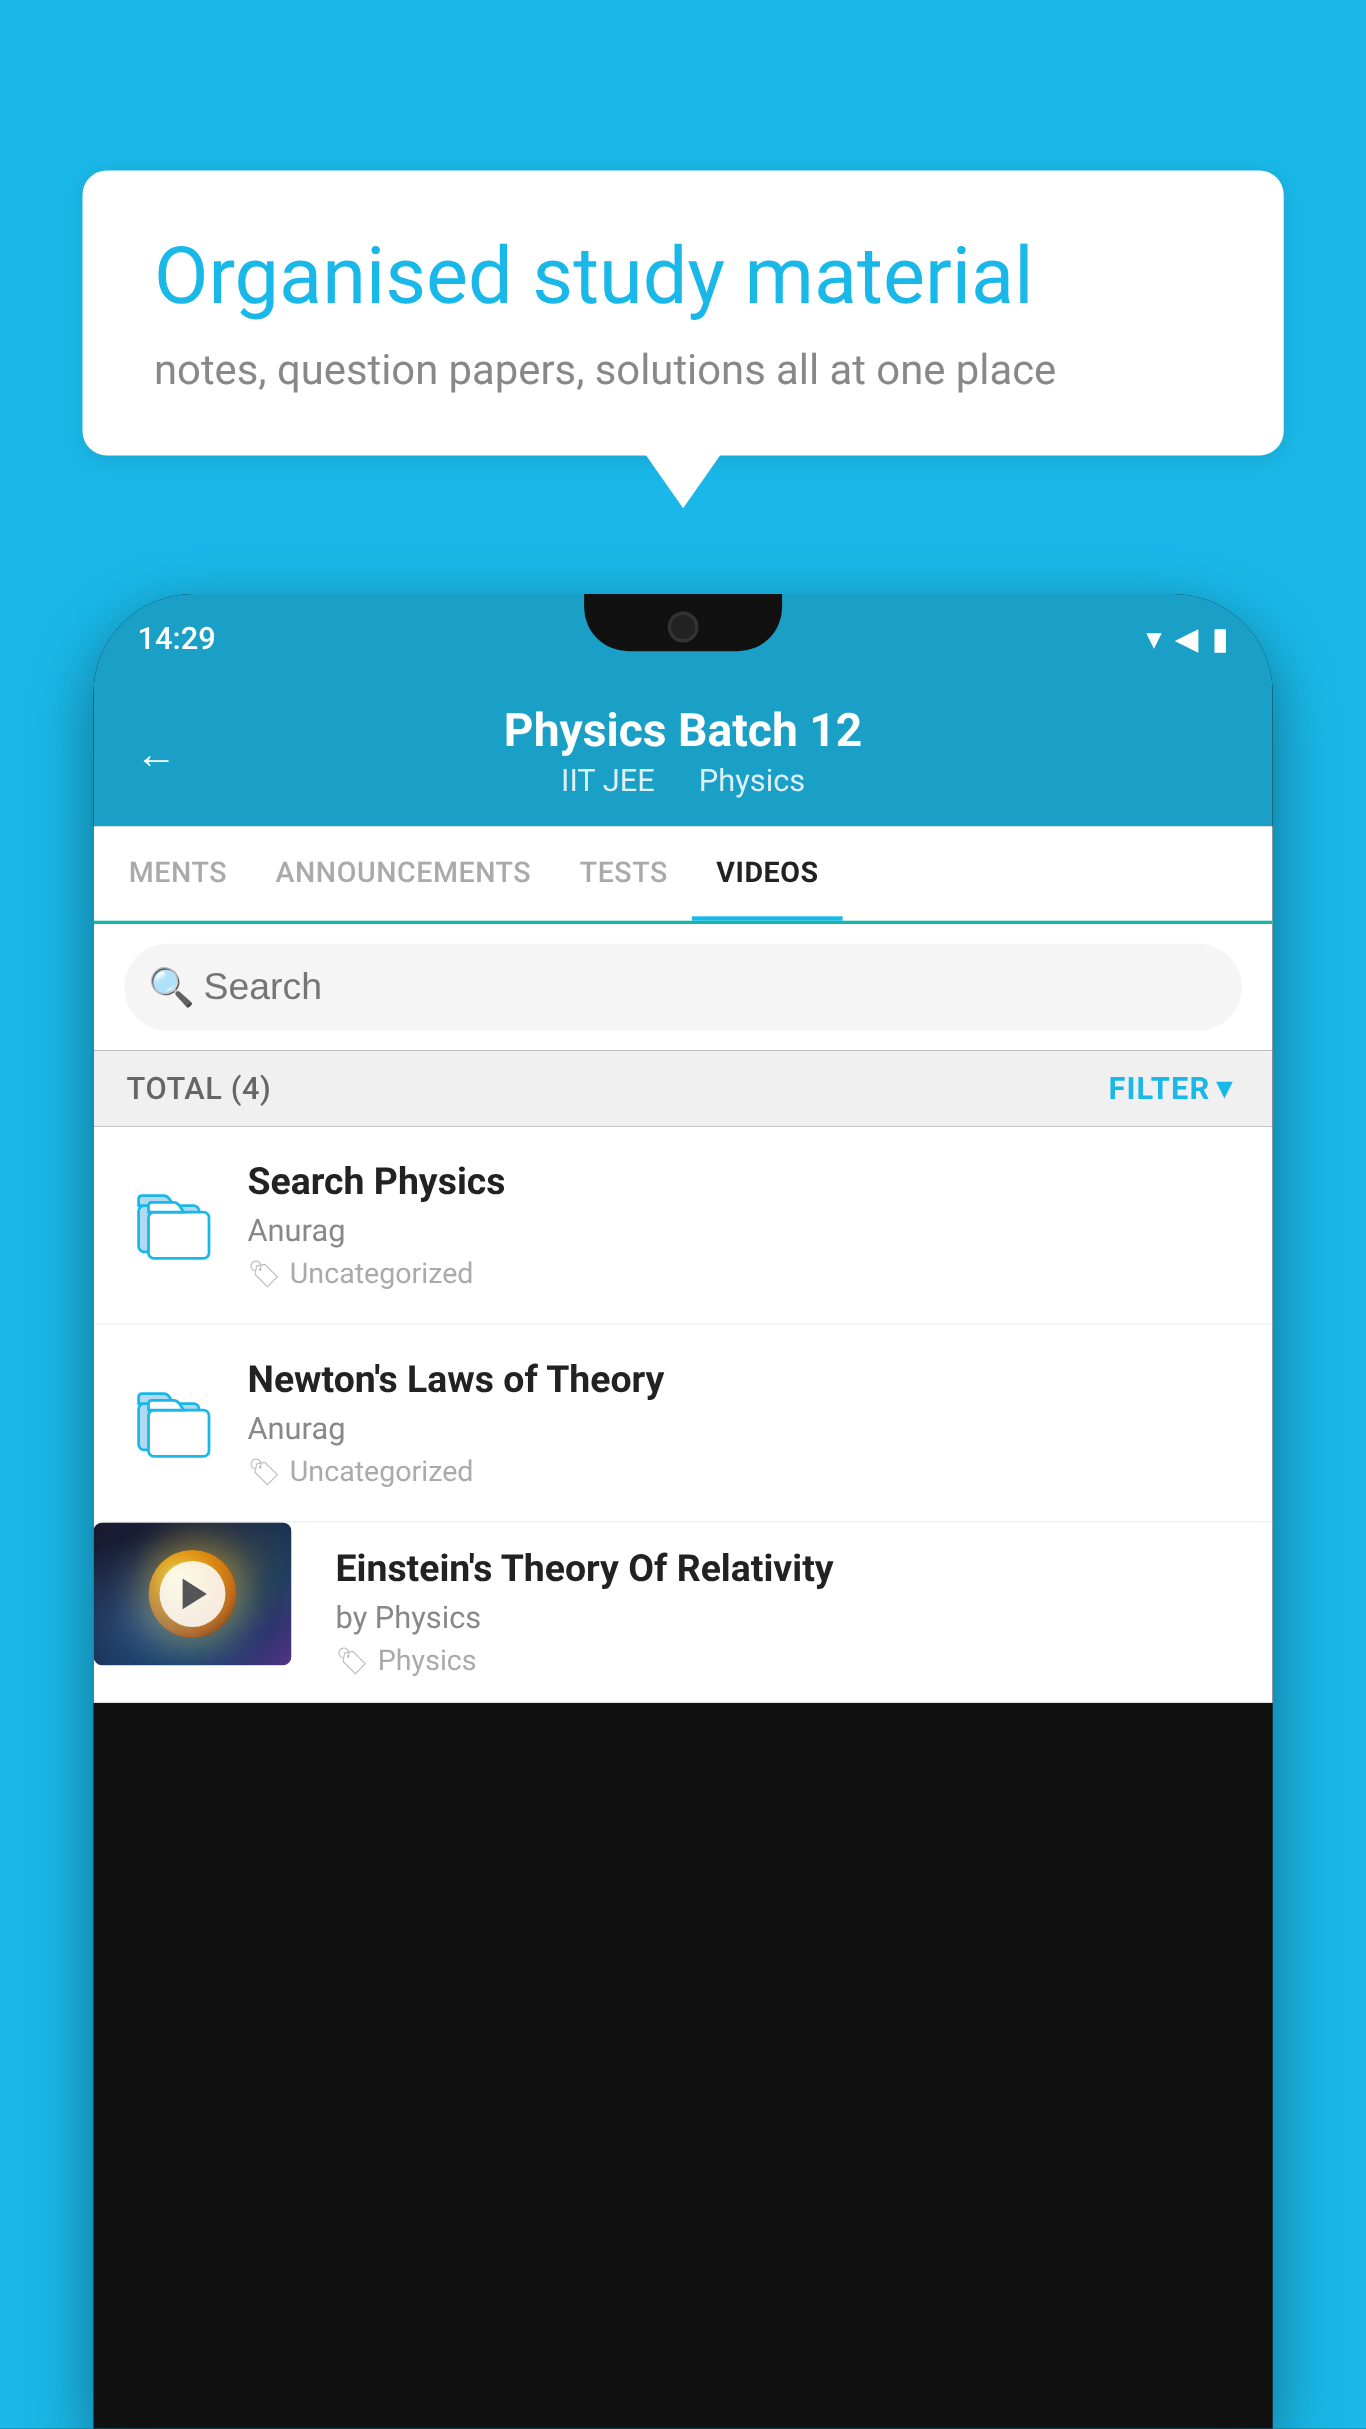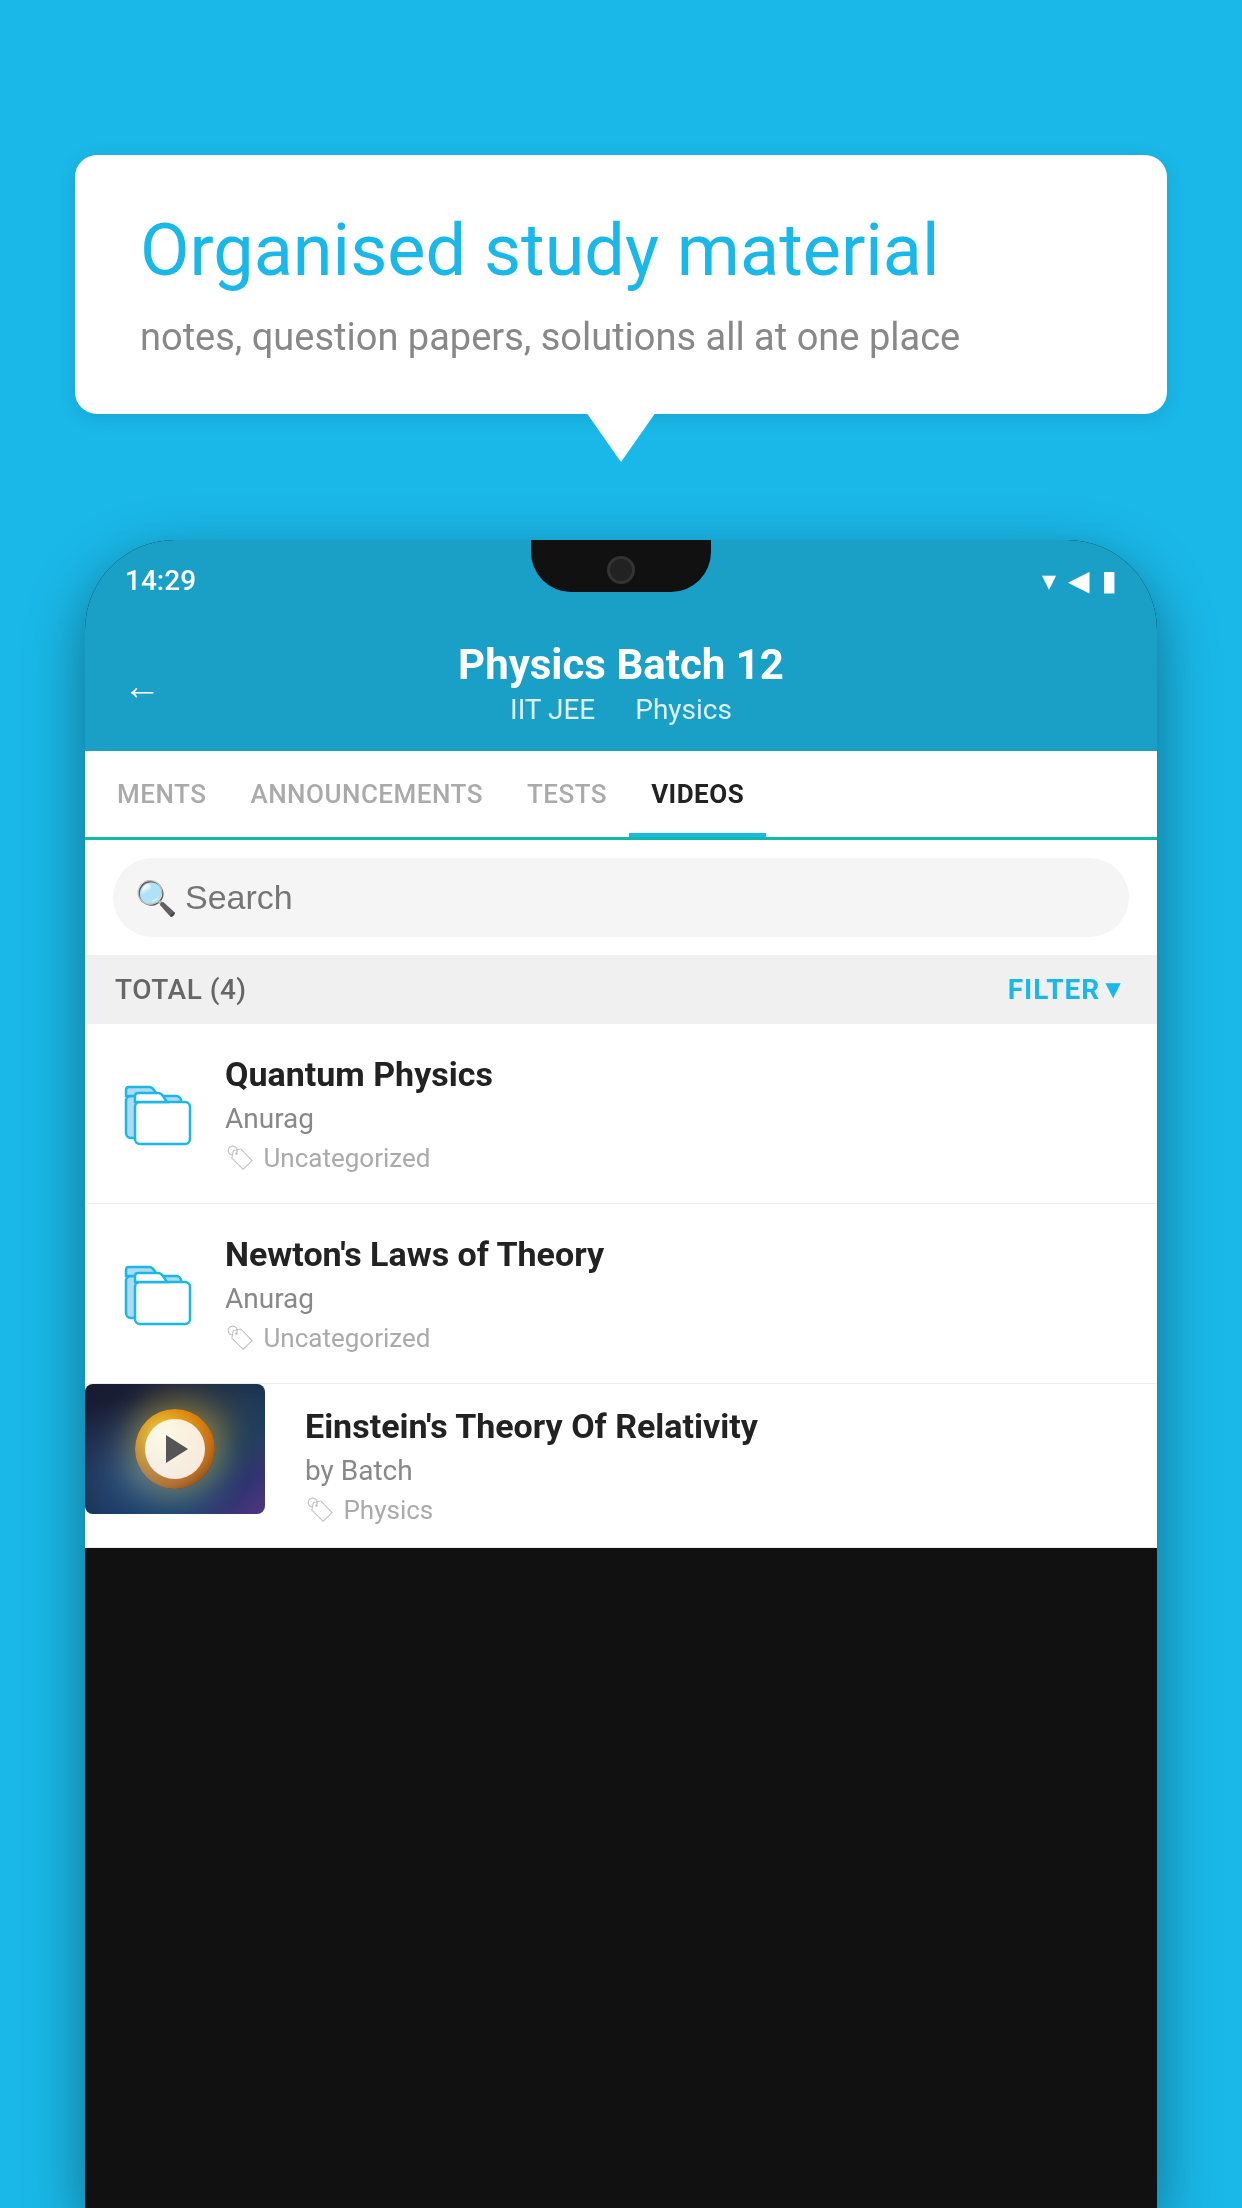--- a/index.html
+++ b/index.html
@@ -430,21 +430,21 @@
 
             <path d="M5 22 L5 16 Q5 13 8 13 L28 13 Q31 13 33 16 L37 22 Z" fill="#b3d9f0" stroke="#1ab8e8" stroke-width="2.5"></path>
 
             <rect x="14" y="28" width="55" height="42" rx="5" fill="white" stroke="#1ab8e8" stroke-width="2.5"></rect>
 
             <path d="M14 28 L14 22 Q14 19 17 19 L37 19 Q40 19 42 22 L46 28 Z" fill="white" stroke="#1ab8e8" stroke-width="2.5"></path>
           </svg>
         </div>
       </div>
       <div class="video-info">
-        <div class="video-title">Quantum Physics</div>
+        <div class="video-title">Search Physics</div>
         <div class="video-author">Anurag</div>
         <div class="video-tag">
           <span class="tag-icon">🏷</span>
           <span>Uncategorized</span>
         </div>
       </div>
     </div>
 
     <div class="video-item">
       <div class="folder-icon-container">
@@ -472,21 +472,21 @@
         <div class="video-thumb-bg">
           <div class="space-glow"></div>
           <div class="planet-sphere"></div>
           <div class="play-btn-overlay" style="position:absolute;">
             <div class="play-triangle"></div>
           </div>
         </div>
       </div>
       <div class="video-info" style="padding: 22px 18px;">
         <div class="video-title">Einstein's Theory Of Relativity</div>
-        <div class="video-author">by Batch</div>
+        <div class="video-author">by Physics</div>
         <div class="video-tag">
           <span class="tag-icon">🏷</span>
           <span>Physics</span>
         </div>
       </div>
     </div>
 
   </div>
 
 </div>

